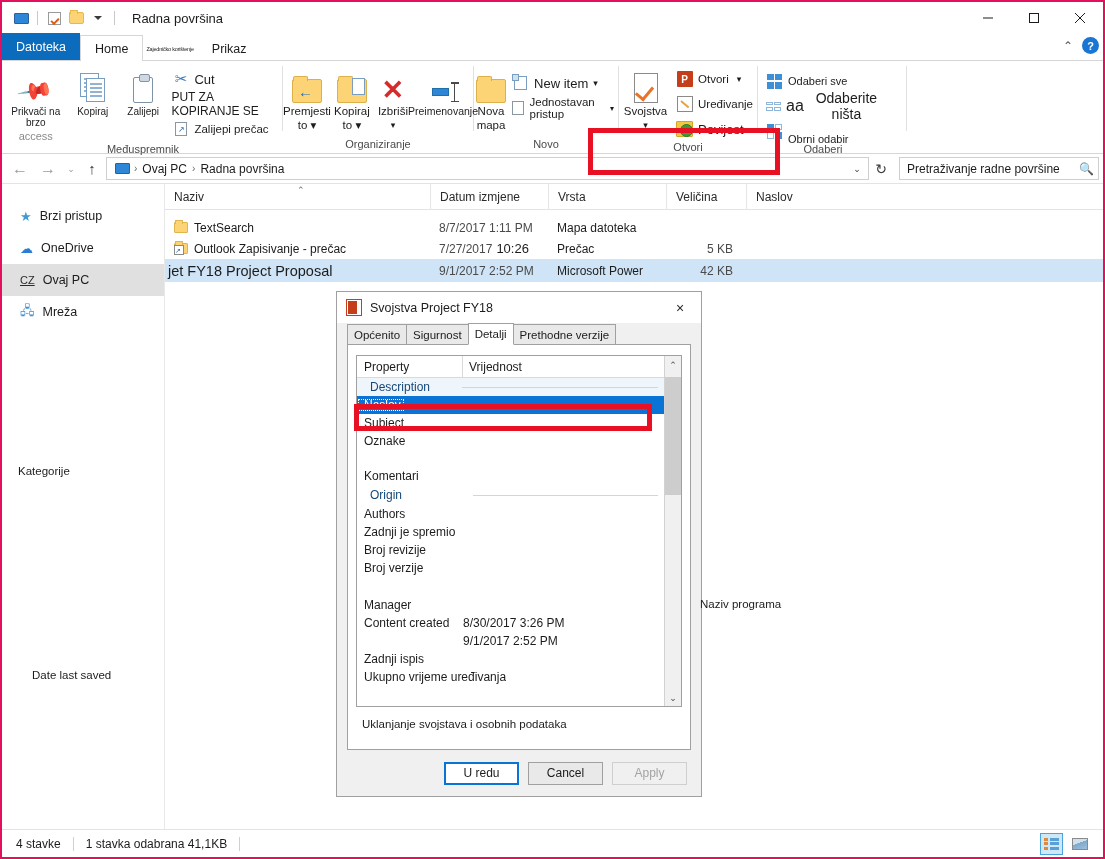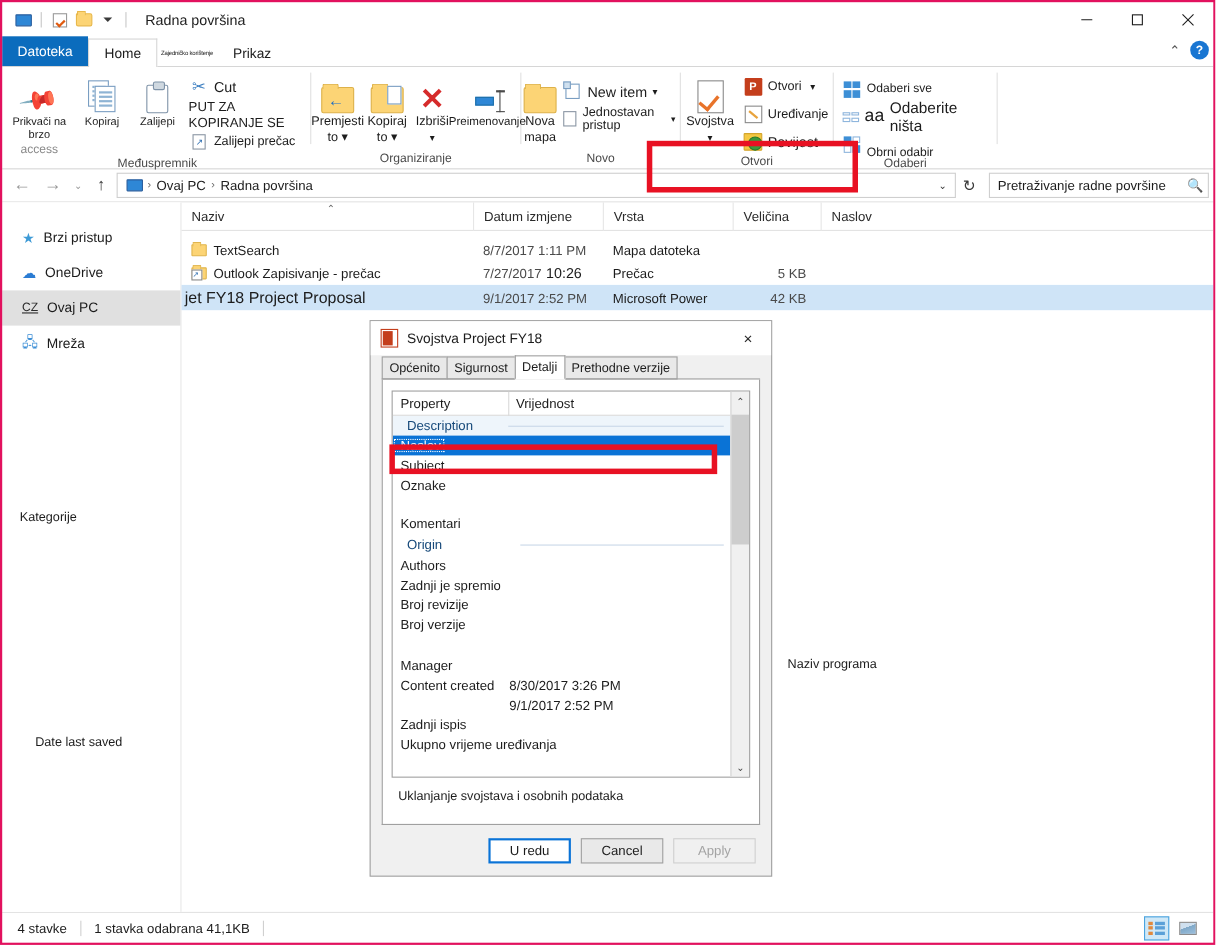--- a/index.html
+++ b/index.html
@@ -556,21 +556,21 @@
             <span style="font-size:13px;">Povijest</span>
           </div>
         </div>
       </div>
       <div class="rgroup-label">Otvori</div>
     </div>
     <div class="rsep"></div>
 
     <div class="rgroup" style="width:130px;">
       <div class="rgroup-body">
-        <div class="small-col" style="padding-top:4px;padding-left:4px;">
+        <div class="small-col" style="padding-top:4px;padding-left:4px;text-align:center;">
           <div class="small-btn">
             <span class="si">
               <span class="sel-ico">
                   <span></span>
                   <span></span>
                   <span></span>
                   <span></span>
                 </span>
             </span>
             <span style="font-size:11px;">Odaberi sve</span>
@@ -837,15 +837,15 @@
     <div class="dbtn default">U redu</div>
     <div class="dbtn">Cancel</div>
     <div class="dbtn disabled">Apply</div>
   </div>
 </div>
 
 <div class="redbox" style="left:354px; top:404px; width:298px; height:27px; z-index:300;"></div>
 
 <div class="callout" style="left:18px; top:465px;">Kategorije</div>
 <div class="callout" style="left:32px; top:669px;">Date last saved</div>
-<div class="callout" style="left:716px; top:598px;">Naziv programa</div>
+<div class="callout" style="left:700px; top:598px;">Naziv programa</div>
 
 <div id="page-border"></div>
 
 </body></html>

